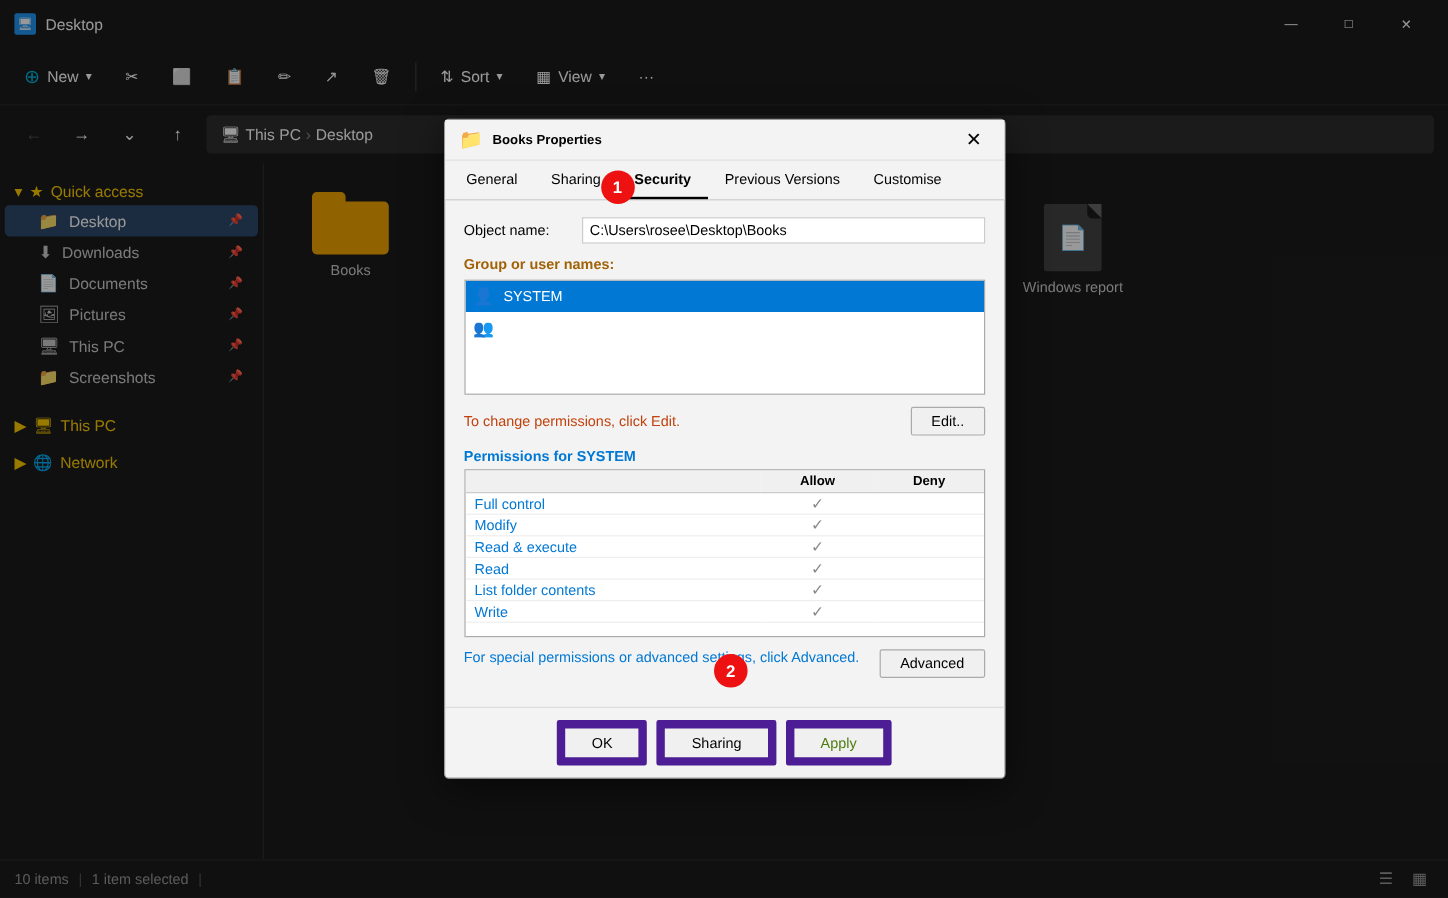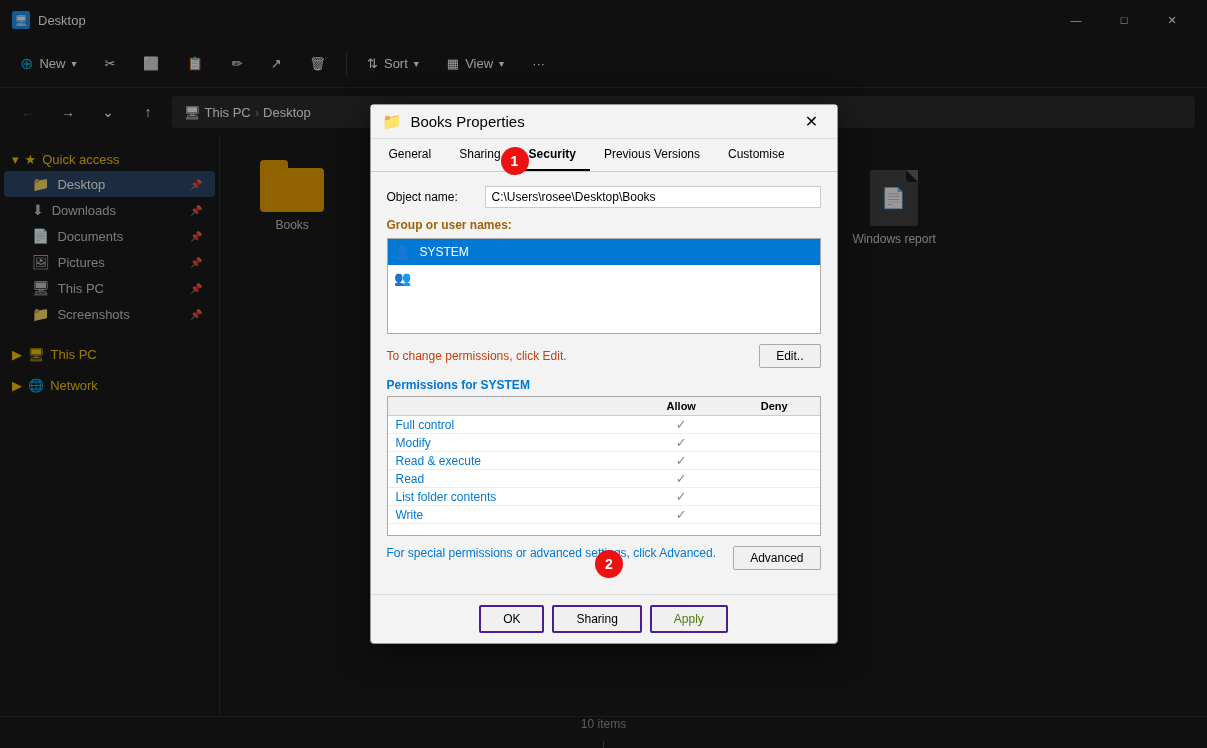--- a/index.html
+++ b/index.html
@@ -248,21 +248,20 @@
     .status-bar {
       height: 32px;
       background: #1c1c1c;
       border-top: 1px solid #2d2d2d;
       display: flex;
       align-items: center;
       padding: 0 12px;
       font-size: 12px;
       color: #999;
       gap: 8px;
-      flex-direction: column;
     }
     .status-sep { color: #555; }
     .status-view-btns {
       margin-left: auto;
       display: flex;
       gap: 4px;
     }
     .status-view-btn {
       width: 24px;
       height: 24px;
@@ -299,22 +298,22 @@
       background: #f3f3f3;
       height: 34px;
       display: flex;
       align-items: center;
       padding: 0 12px;
       border-bottom: 1px solid #ddd;
       gap: 8px;
     }
     .modal-title-icon { font-size: 16px; }
     .modal-title-text {
-      font-size: 15px;
-      font-weight: 400;
+      font-size: 11px;
+      font-weight: 700;
       flex: 1;
     }
     .modal-close-btn {
       width: 26px;
       height: 26px;
       background: transparent;
       border: none;
       cursor: pointer;
       font-size: 16px;
       display: flex;
@@ -475,21 +474,21 @@
       display: flex;
       justify-content: center;
       gap: 8px;
       border-top: 1px solid #ddd;
     }
     .footer-btn {
       padding: 5px 22px;
       font-size: 12px;
       border-radius: 2px;
       cursor: pointer;
-      border: 2px solid #4c1d95;
+      border: 7px solid #4c1d95;
       background: #f0f0f0;
     }
     .footer-btn.disabled {
       color: #4d7c0f;
       cursor: default;
     }
 
     
     .badge-circle {
       width: 28px;

